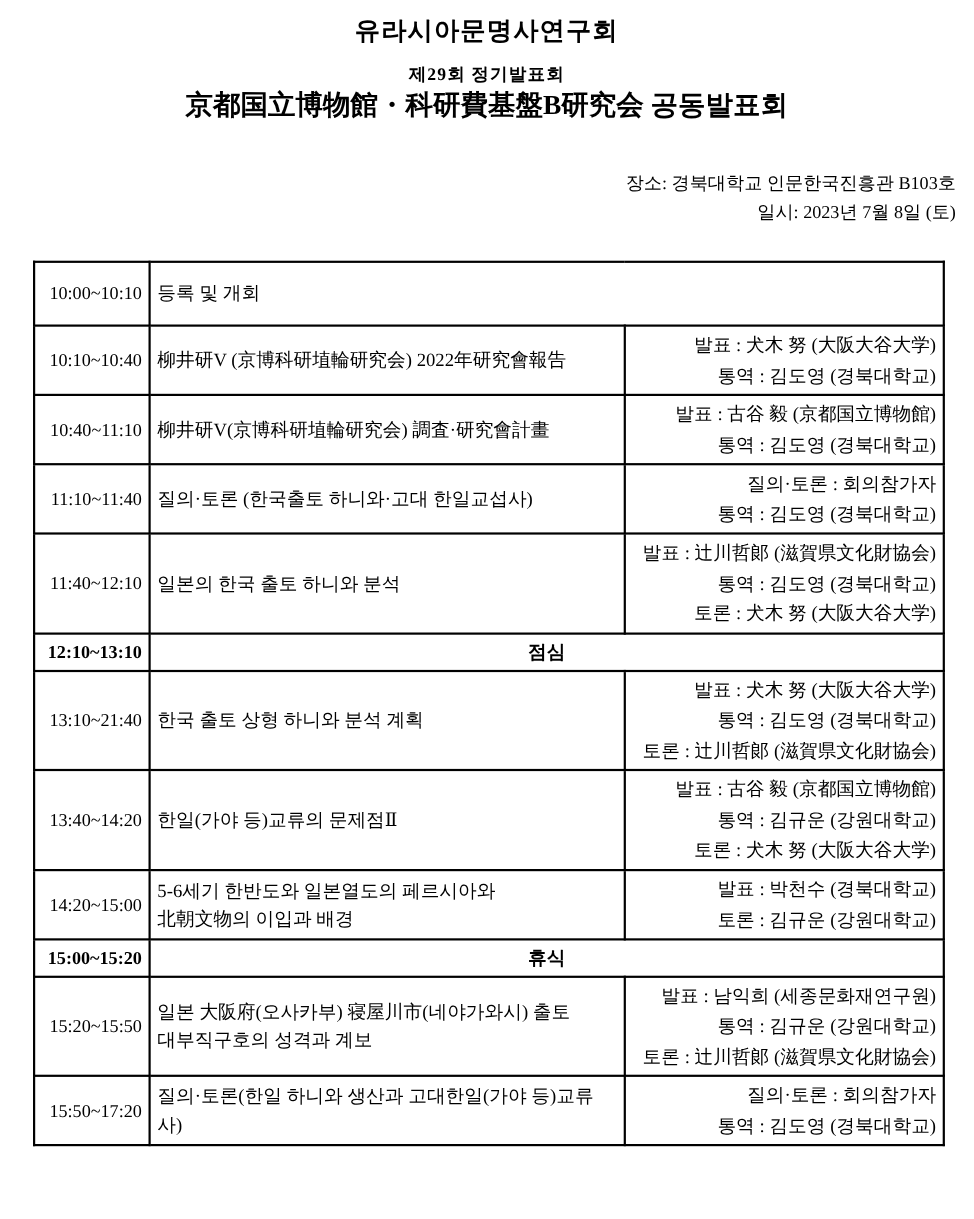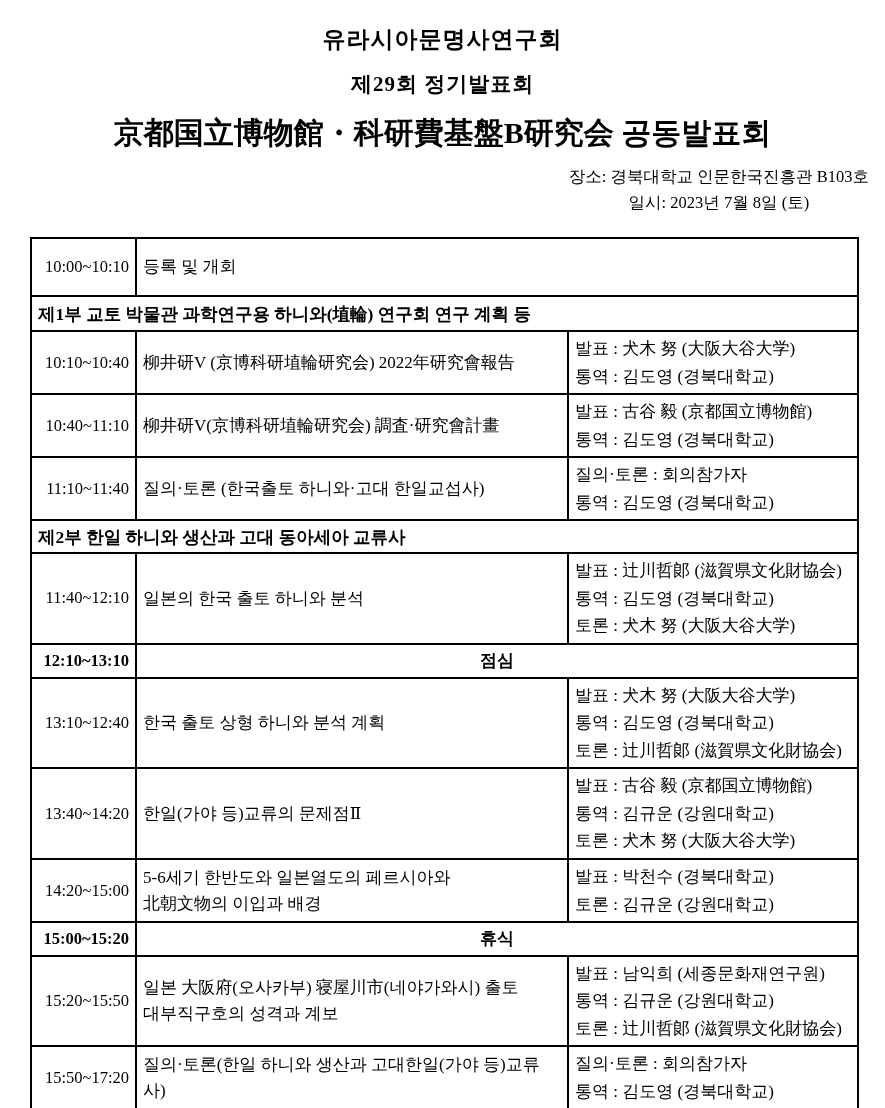--- a/index.html
+++ b/index.html
@@ -9,46 +9,45 @@
     color: #000000;
     font-family: "Liberation Serif", "DejaVu Serif", serif;
   }
   .page {
     position: relative;
     width: 885px;
     height: 1108px;
     background: #ffffff;
     overflow: hidden;
   }
-  .title-block { padding-top: 20px; }
+  .title-block { padding-top: 8px; }
   .title-line1 {
     text-align: center;
     font-size: 23px;
     font-weight: bold;
     margin-top: 4px;
     letter-spacing: 1px;
   }
   .title-line2 {
     text-align: center;
-    font-size: 21px;
+    font-size: 16px;
     font-weight: bold;
     margin-top: 15px;
     letter-spacing: 1px;
   }
   .title-line3 {
     text-align: center;
-    font-size: 30px;
-    font-weight: bold;
-    margin-top: 15px;
+    font-size: 25px;
+    font-weight: bold;
   }
   .meta-block {
     position: absolute;
-    top: 164px;
+    top: 154px;
     right: 16px;
-    text-align: center;
+    text-align: right;
     font-size: 16.5px;
     line-height: 1.6;
   }
   table.schedule {
     position: absolute;
     left: 30px;
     top: 237px;
     width: 827px;
     border-collapse: collapse;
     table-layout: fixed;
@@ -65,20 +64,21 @@
     padding: 3px 2px;
   }
   td.content {
     padding-left: 10px;
     white-space: pre-line;
     line-height: 1.5;
   }
   td.people {
     padding-left: 10px;
     line-height: 1.62;
+    text-align: right;
   }
   td.section-cell {
     font-weight: bold;
     padding-left: 8px;
     font-size: 17.5px;
   }
   .bold { font-weight: bold; text-align: center; }
 </style>
 </head>
 <body>
@@ -102,23 +102,20 @@
       <col style="width:432px">
       <col style="width:290px">
     </colgroup>
     <tbody>
 
       <tr style="height:58px">
         <td class="time">10:00~10:10</td>
         <td class="content" colspan="2">등록 및 개회</td>
       </tr>
 
-      <tr style="height:35px">
-        <td class="section-cell" colspan="3">제1부 교토 박물관 과학연구용 하니와(埴輪) 연구회 연구 계획 등</td>
-      </tr>
 
       <tr style="height:59px">
         <td class="time">10:10~10:40</td>
         <td class="content">柳井研V (京博科研埴輪研究会) 2022年研究會報告</td>
         <td class="people">
           <div>발표 : 犬木 努 (大阪大谷大学)</div>
           <div>통역 : 김도영 (경북대학교)</div>
           <div></div>
         </td>
       </tr>
@@ -136,41 +133,38 @@
       <tr style="height:54px">
         <td class="time">11:10~11:40</td>
         <td class="content">질의·토론 (한국출토 하니와·고대 한일교섭사)</td>
         <td class="people">
           <div>질의·토론 : 회의참가자</div>
           <div>통역 : 김도영 (경북대학교)</div>
           <div></div>
         </td>
       </tr>
 
-      <tr style="height:33px">
-        <td class="section-cell" colspan="3">제2부 한일 하니와 생산과 고대 동아세아 교류사</td>
-      </tr>
 
       <tr style="height:87px">
         <td class="time">11:40~12:10</td>
         <td class="content">일본의 한국 출토 하니와 분석</td>
         <td class="people">
           <div>발표 : 辻川哲郞 (滋賀県文化財協会)</div>
           <div>통역 : 김도영 (경북대학교)</div>
           <div>토론 : 犬木 努 (大阪大谷大学)</div>
         </td>
       </tr>
 
       <tr style="height:34px">
         <td class="time bold">12:10~13:10</td>
         <td class="content bold" colspan="2">점심</td>
       </tr>
 
       <tr style="height:81px">
-        <td class="time">13:10~12:40</td>
+        <td class="time">13:10~21:40</td>
         <td class="content">한국 출토 상형 하니와 분석 계획</td>
         <td class="people">
           <div>발표 : 犬木 努 (大阪大谷大学)</div>
           <div>통역 : 김도영 (경북대학교)</div>
           <div>토론 : 辻川哲郞 (滋賀県文化財協会)</div>
         </td>
       </tr>
 
       <tr style="height:82px">
         <td class="time">13:40~14:20</td>

